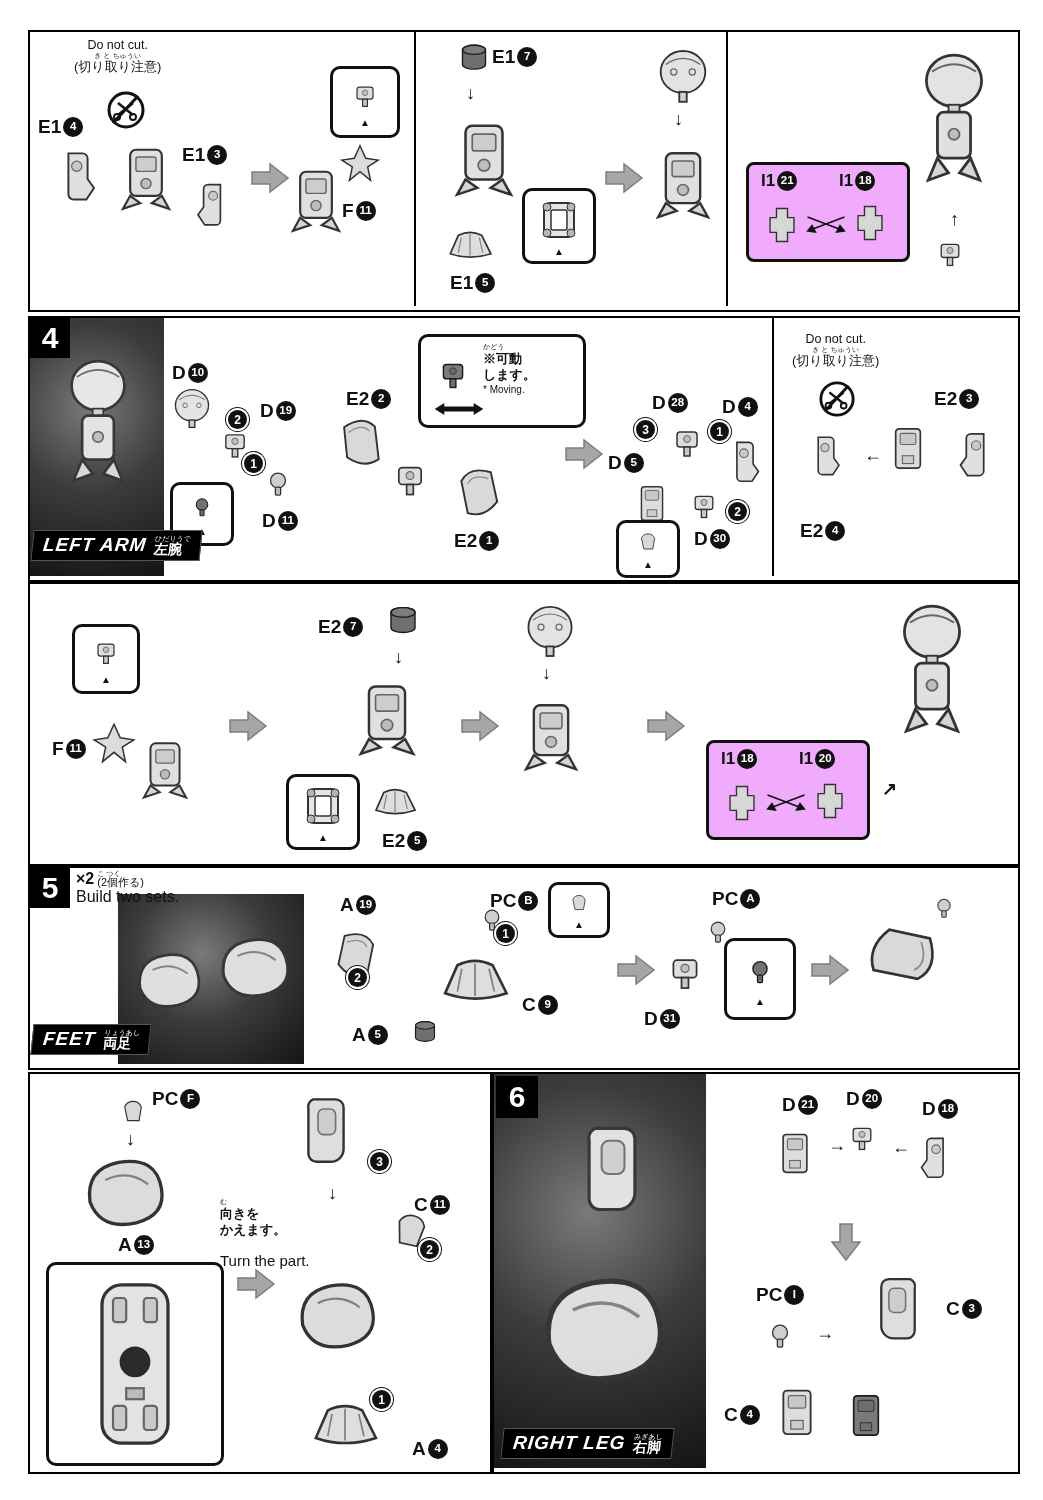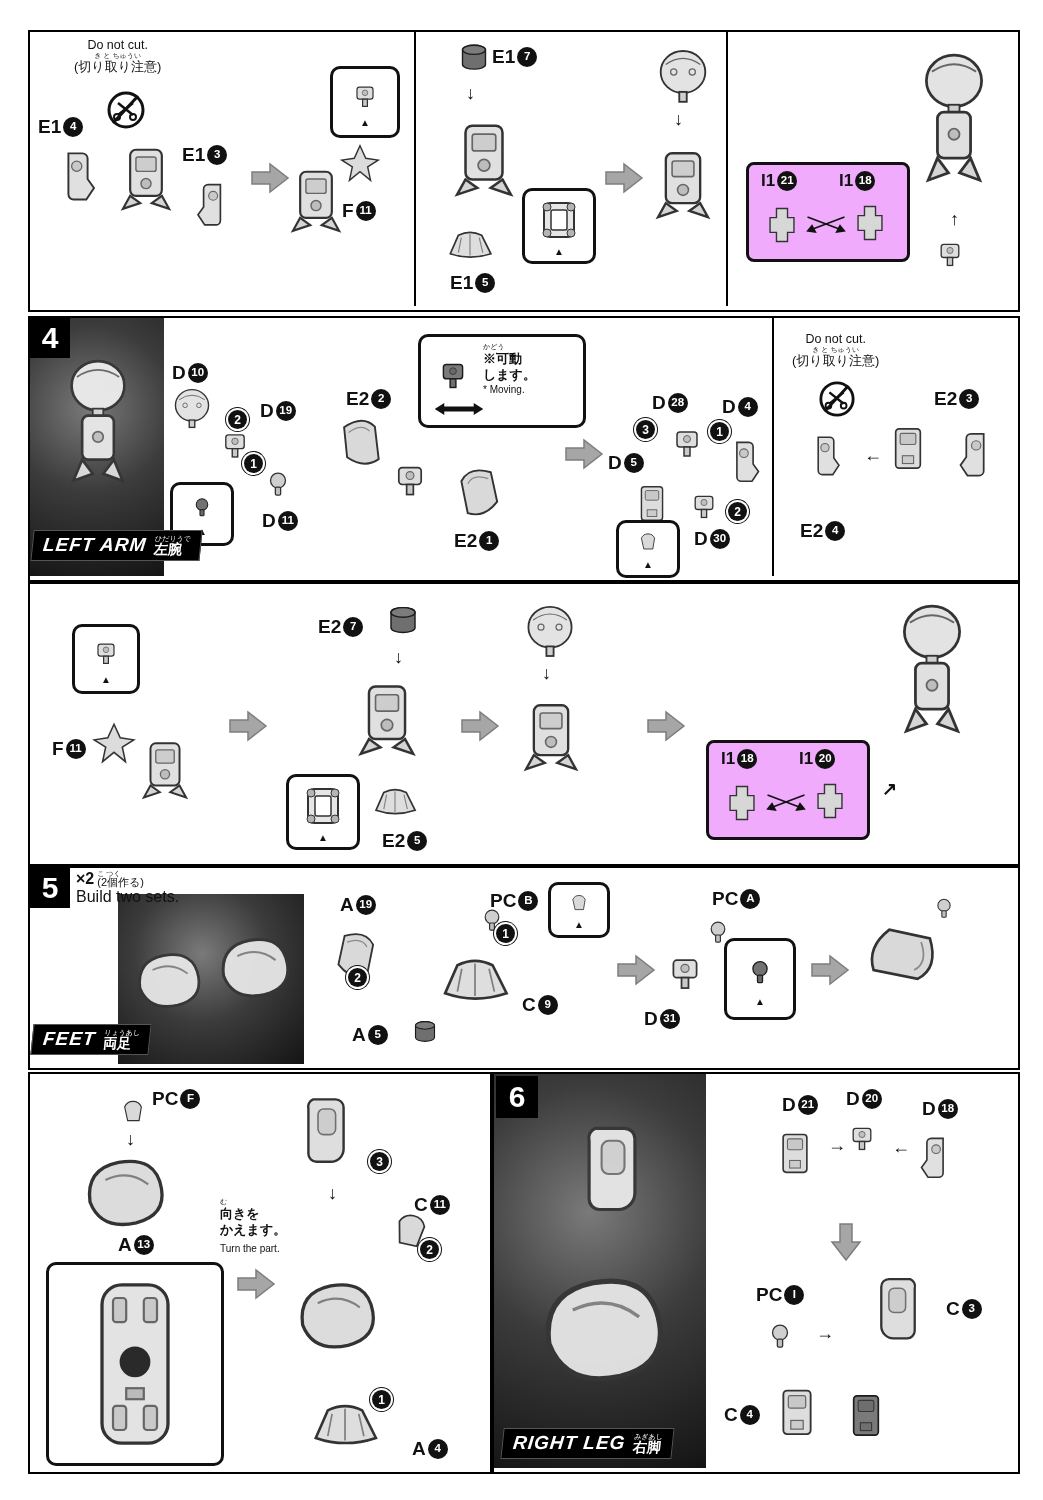--- a/index.html
+++ b/index.html
@@ -42,21 +42,21 @@
   .vdiv{position:absolute;width:2px;background:#000}
   .x2note{position:absolute;line-height:1.15;z-index:6}
   .x2-row{display:flex;align-items:flex-end;gap:3px}
   .x2-x{font-size:16px;font-weight:700}
   .x2-jp{font-size:11px;display:flex;flex-direction:column;line-height:1}
   .x2-ruby{font-size:7px}
   .x2-en{font-size:16px}
   .turnnote{position:absolute;line-height:1.2;z-index:4}
   .tn-ruby{font-size:7px}
   .tn-jp{font-size:13px;font-weight:700}
-  .tn-en{font-size:10px;margin-top:5px}
+  .tn-en{font-size:15px;margin-top:14px}
 </style>
 </head>
 <body>
 
 <svg width="0" height="0" style="position:absolute" aria-hidden="true">
 <defs>
 <symbol id="sym-head" viewBox="0 0 100 100">
   <ellipse cx="50" cy="42" rx="36" ry="34" fill="#e3e3e3" stroke="#333" stroke-width="3"></ellipse>
   <path d="M22 30 Q50 10 78 30" fill="none" stroke="#666" stroke-width="2"></path>
   <circle cx="35" cy="42" r="5" fill="none" stroke="#666" stroke-width="2"></circle>

